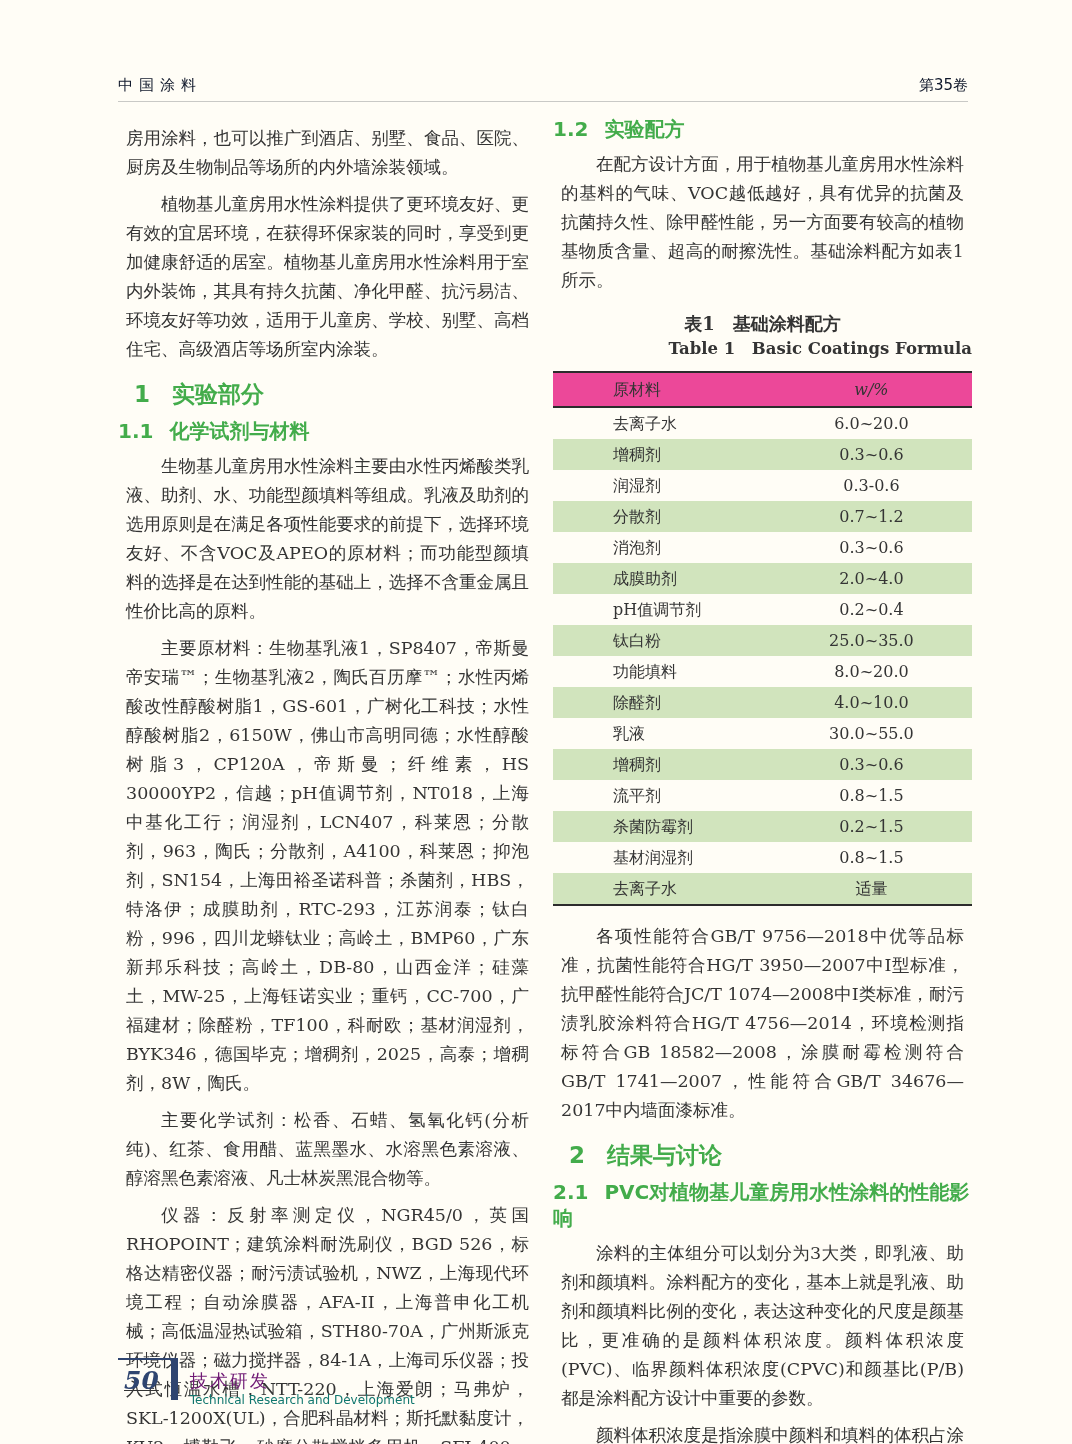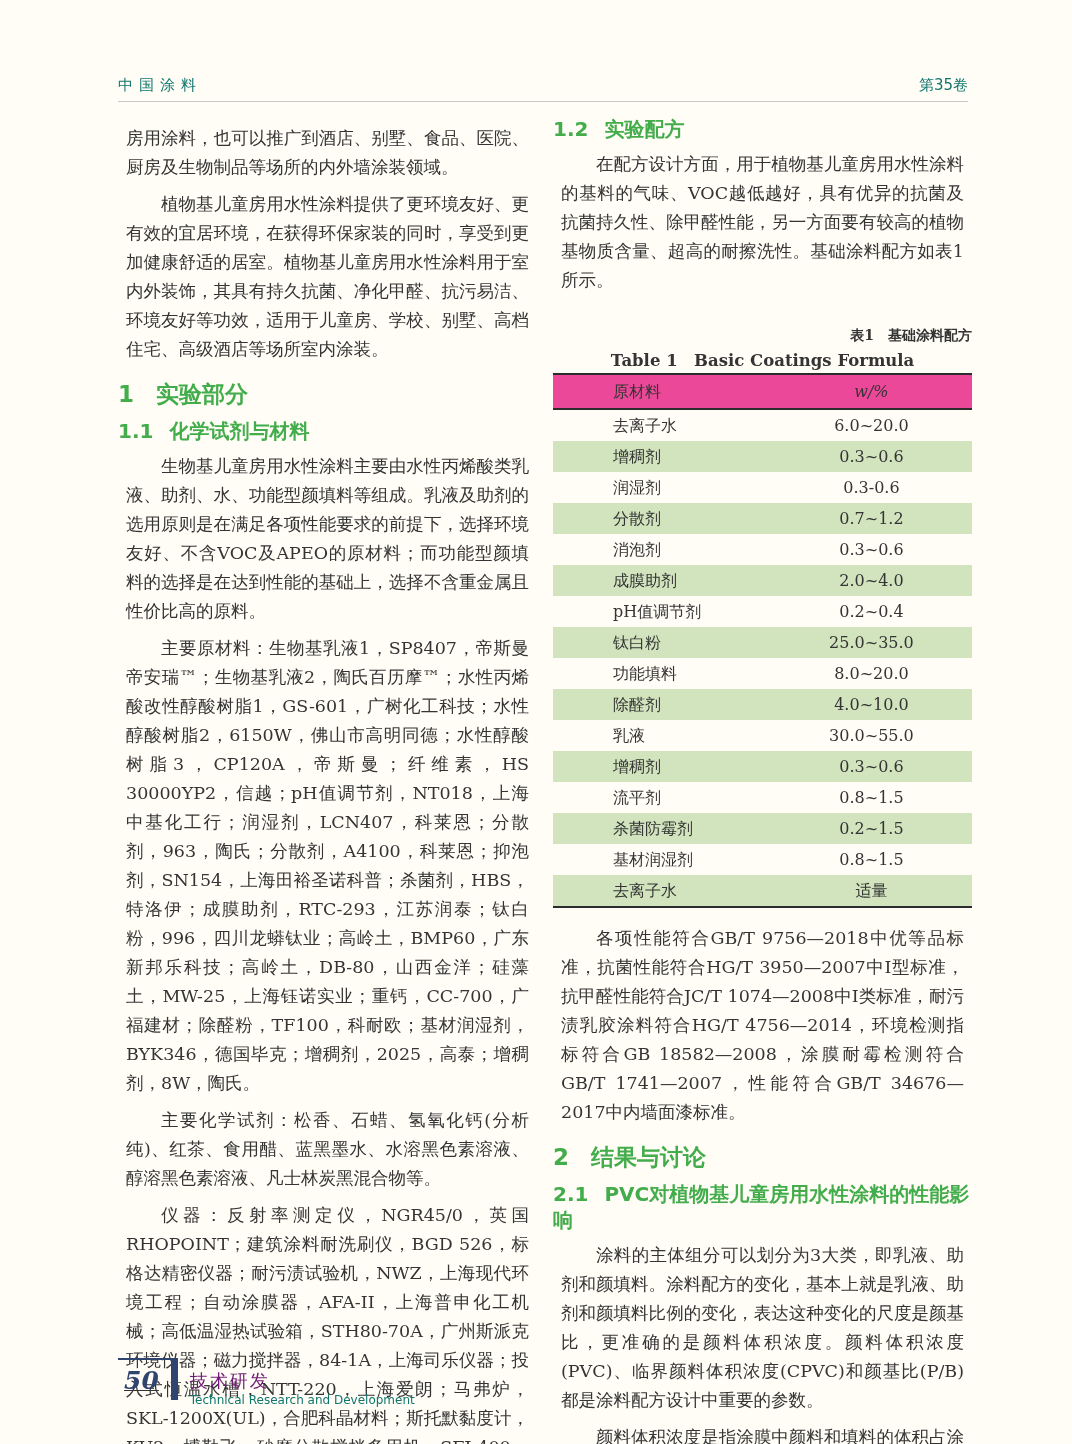--- a/index.html
+++ b/index.html
@@ -11,48 +11,48 @@
     background:#fffdf6;
     overflow:hidden;
     font-family:"DejaVu Serif","Liberation Serif",serif;
     color:#343434;
   }
   
   .runhead{
     position:absolute;left:118px;top:76px;width:850px;
     display:flex;justify-content:space-between;align-items:flex-end;
     font-family:"DejaVu Sans","Liberation Sans",sans-serif;
-    font-size:15px;color:#0f766e;
+    font-size:15px;color:#0f172a;
   }
   .runhead .journal{letter-spacing:6px;}
   .head-rule{position:absolute;left:118px;top:101px;width:850px;height:1px;background:#c9c9c6;}
   
   .content{
     position:absolute;left:118px;top:116px;width:854px;
     display:flex;gap:16px;align-items:flex-start;
   }
   .col{width:419px;font-size:17.5px;line-height:29px;text-align:justify;}
   .col p{margin:8px;text-indent:2em;}
   .col p.noindent{text-indent:0;}
   
   .h-main{
     font-family:"DejaVu Sans","Liberation Sans",sans-serif;
     color:#43ac4b;font-weight:bold;font-size:23px;line-height:30px;
-    margin:15px 0 9px 0;text-align:left;
+    margin:15px 0 9px 16px;text-align:left;
   }
   .h-main .num{margin-right:22px;}
   .h-sub{
     font-family:"DejaVu Sans","Liberation Sans",sans-serif;
     color:#43ac4b;font-weight:bold;font-size:20px;line-height:26px;
     margin:2px 0 6px 0;text-align:left;
   }
   .h-sub .num{margin-right:16px;}
   
-  .tbl-caption{margin-top:28px;text-align:right;font-weight:bold;font-size:14px;line-height:25px;}
-  .tbl-caption-en{text-align:center;font-weight:bold;font-size:16.5px;line-height:25px;margin-bottom:0;}
+  .tbl-caption{margin-top:16px;text-align:center;font-weight:bold;font-size:18px;line-height:25px;}
+  .tbl-caption-en{text-align:right;font-weight:bold;font-size:16.5px;line-height:25px;margin-bottom:10px;}
   table.formula{
     width:100%;border-collapse:collapse;
     font-size:16px;
     border-top:2px solid #2c2c2c;border-bottom:2px solid #2c2c2c;
   }
   table.formula thead th{
     background:#ec4899;font-weight:normal;
     border-bottom:2px solid #2c2c2c;
     height:28px;padding:2px 0;
   }

